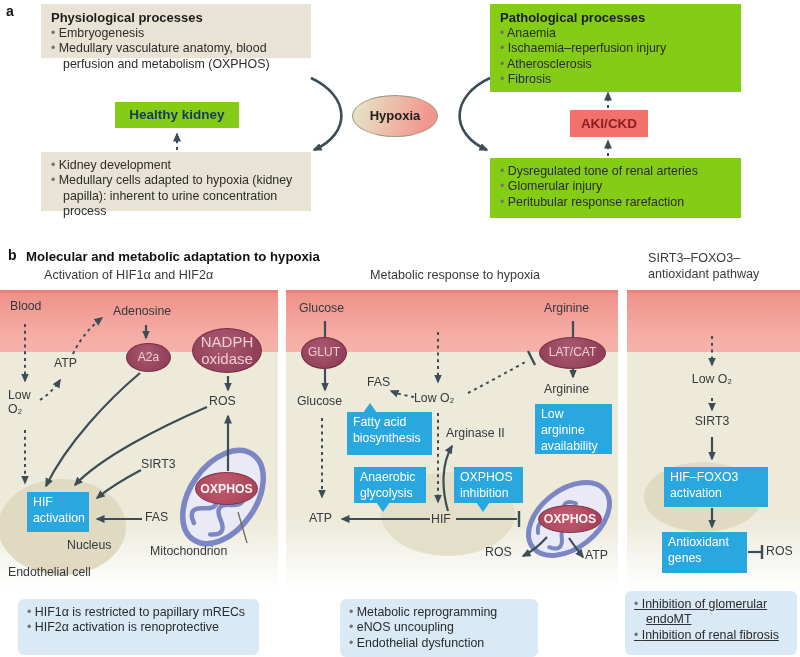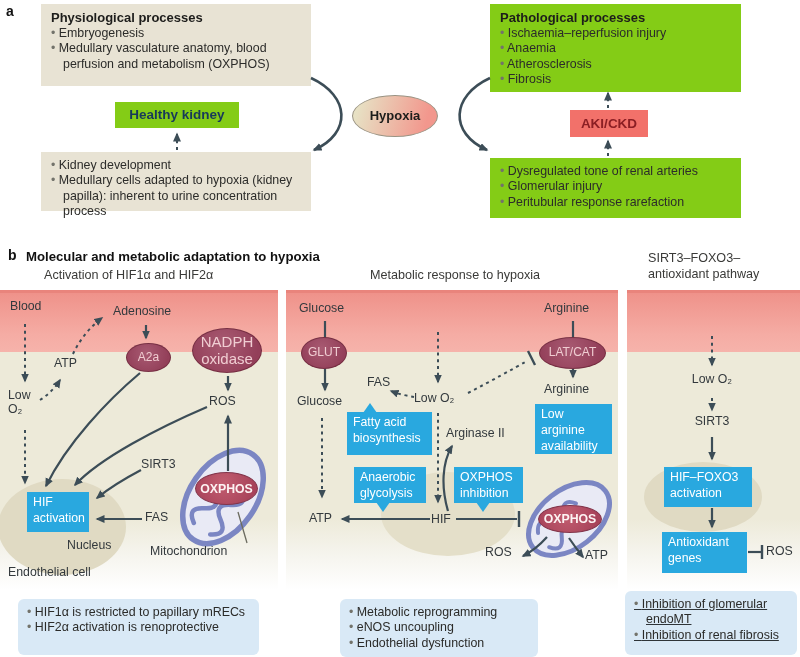--- a/index.html
+++ b/index.html
@@ -48,30 +48,30 @@
   .plabel{position:absolute;font-weight:bold;font-size:14px;color:#111;z-index:10;}
   .btitle{position:absolute;font-weight:bold;font-size:13.2px;color:#111;z-index:10;}
 </style>
 </head>
 <body>
 
 <div class="canvas">
 
   <div class="plabel" style="left:6px;top:3px;">a</div>
 
-  <div class="ab boxbeige" style="left:41px;top:4px;width:270px;height:82px;">
+  <div class="ab boxbeige" style="left:41px;top:4px;width:270px;height:54px;">
     <div class="bxtitle">Physiological processes</div>
     <p class="blt">Embryogenesis</p>
     <p class="blt">Medullary vasculature anatomy, blood perfusion and metabolism (OXPHOS)</p>
   </div>
 
   <div class="ab boxpink" style="left:490px;top:4px;width:251px;height:88px;">
     <div class="bxtitle">Pathological processes</div>
+    <p class="blt">Anaemia</p>
     <p class="blt">Ischaemia–reperfusion injury</p>
-    <p class="blt">Anaemia</p>
     <p class="blt">Atherosclerosis</p>
     <p class="blt">Fibrosis</p>
   </div>
 
   <div class="ab tagblue" style="left:115px;top:102px;width:124px;height:26px;line-height:26px;">Healthy kidney</div>
 
   <div class="ab hypoxia" style="left:352px;top:95px;width:86px;height:42px;line-height:40px;">Hypoxia</div>
 
   <div class="ab tagred" style="left:570px;top:110px;width:78px;height:27px;line-height:27px;">AKI/CKD</div>
 
@@ -216,21 +216,21 @@
   <div class="lbl" style="left:485px;top:545px;">ROS</div>
   <div class="lbl" style="left:585px;top:548px;">ATP</div>
   <div class="info" style="left:340px;top:599px;width:198px;height:58px;">
     <p class="blt">Metabolic reprogramming</p>
     <p class="blt">eNOS uncoupling</p>
     <p class="blt">Endothelial dysfunction</p>
   </div>
 
   <div class="lbl" style="left:684px;top:372px;width:56px;text-align:center;">Low O₂</div>
   <div class="lbl" style="left:687px;top:414px;width:50px;text-align:center;">SIRT3</div>
-  <div class="bluebox wrap" style="left:664px;top:467px;width:88px;height:40px;">HIF–FOXO3 activation</div>
+  <div class="bluebox wrap" style="left:664px;top:467px;width:104px;height:40px;">HIF–FOXO3 activation</div>
   <div class="bluebox wrap" style="left:662px;top:532px;width:85px;height:41px;">Antioxidant genes</div>
   <div class="lbl" style="left:766px;top:544px;">ROS</div>
   <div class="info" style="left:625px;top:591px;width:172px;height:64px;text-decoration:underline;">
     <p class="blt">Inhibition of glomerular endoMT</p>
     <p class="blt">Inhibition of renal fibrosis</p>
   </div>
 
 </div>
 
 </body></html>

